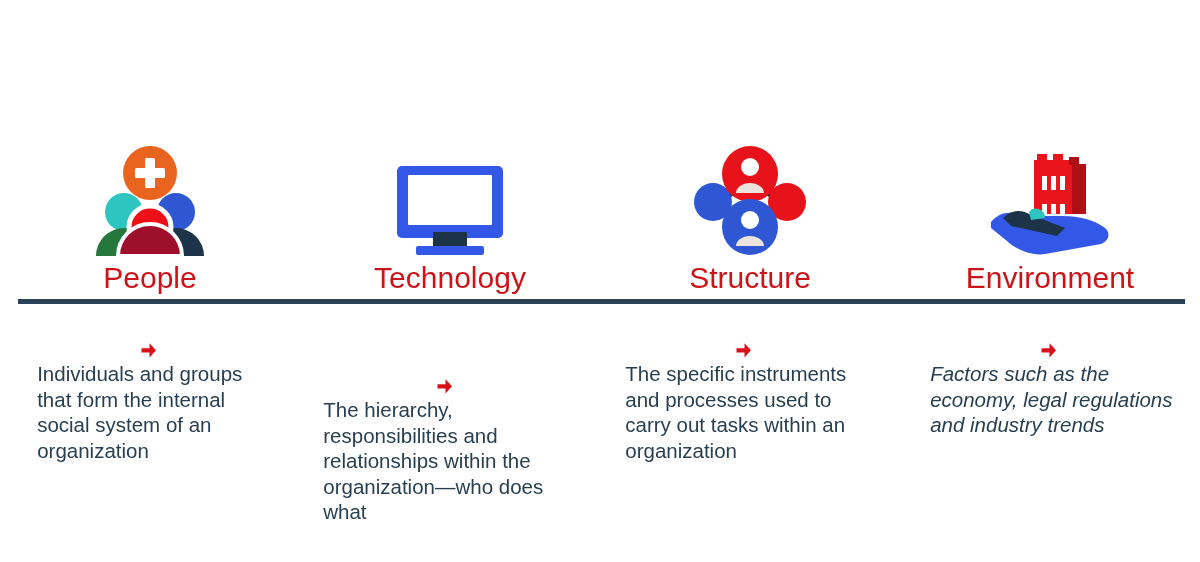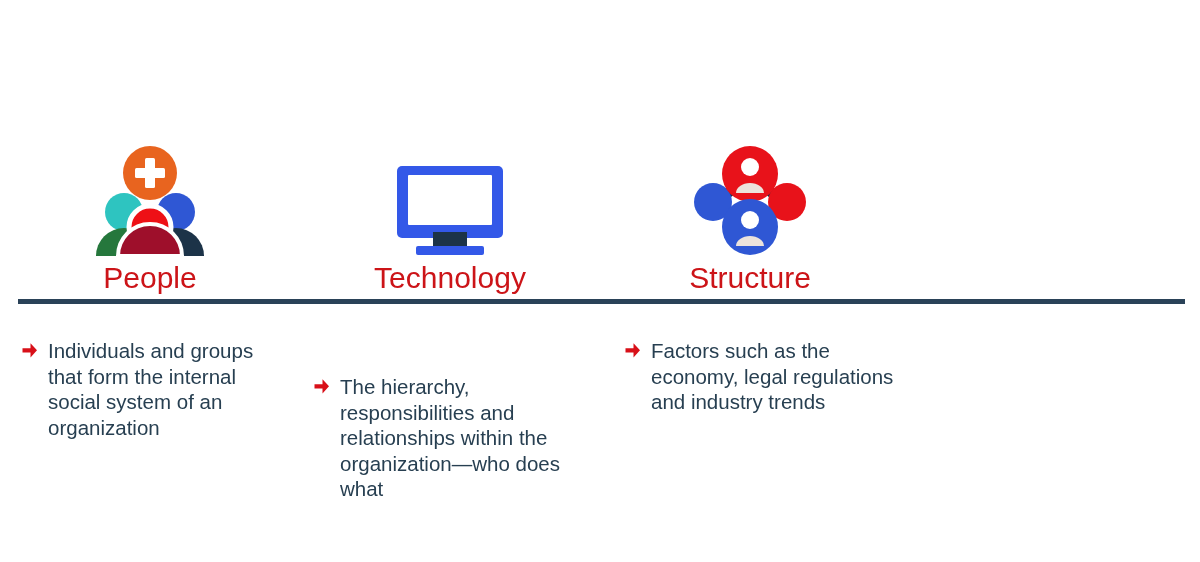--- a/index.html
+++ b/index.html
@@ -71,27 +71,27 @@
     position: absolute;
     left: 0;
     top: 338px;
     width: 1200px;
     display: flex;
     flex-direction: row;
   }
   .bullet-col {
     width: 291px;
     display: flex;
-    flex-direction: row;
-    align-items: flex-start;
+    flex-direction: column;
+    align-items: center;
   }
   .bullet-col.c0 { padding-left: 21px; width: 270px; }
   .bullet-col.c1 { padding-left: 22px; width: 290px; margin-top: 36px; }
   .bullet-col.c2 { padding-left: 20px; width: 280px; }
-  .bullet-col.c3 { padding-left: 21px; width: 300px; }
+  .bullet-col.c3 { padding-left: 21px; width: 300px; font-style: italic; }
 
   .arrow-icon {
     flex: 0 0 auto;
     width: 17px;
     height: 21px;
     margin-right: 10px;
     margin-top: 2px;
   }
   .bullet-text {
     color: #273f51;
@@ -164,20 +164,44 @@
           <path d="M45 49 a14 10 0 0 1 28 0 z" fill="#ece3dc"></path>
 
           <circle cx="59" cy="83" r="28" fill="#2f57d4"></circle>
           <circle cx="59" cy="76" r="9" fill="#ffffff"></circle>
           <path d="M45 102 a14 10 0 0 1 28 0 z" fill="#ece3dc"></path>
         </svg>
       </div>
       <div class="card-title">Structure</div>
     </div>
 
+    <div class="card">
+      <div class="icon-wrap">
+        <svg width="126" height="110" viewBox="0 0 126 110">
+
+          <rect x="47" y="14" width="38" height="54" fill="#e8161c"></rect>
+          <rect x="85" y="18" width="14" height="50" fill="#b00f16"></rect>
+          <rect x="50" y="8" width="10" height="8" fill="#e8161c"></rect>
+          <rect x="66" y="8" width="10" height="8" fill="#e8161c"></rect>
+          <rect x="82" y="11" width="10" height="8" fill="#b00f16"></rect>
+
+          <rect x="55" y="30" width="5" height="14" fill="#ffffff"></rect>
+          <rect x="64" y="30" width="5" height="14" fill="#ffffff"></rect>
+          <rect x="73" y="30" width="5" height="14" fill="#ffffff"></rect>
+          <rect x="55" y="58" width="5" height="12" fill="#ffffff"></rect>
+          <rect x="64" y="58" width="5" height="12" fill="#ffffff"></rect>
+          <rect x="73" y="58" width="5" height="12" fill="#ffffff"></rect>
+
+          <path d="M4 76 C12 66 24 64 34 70 L76 70 C92 70 108 74 118 82 C124 87 122 95 114 98 L58 108 C44 110 30 104 20 95 L4 82 Z" fill="#3358e8"></path>
+          <path d="M16 72 C24 64 34 63 42 68 L78 82 L70 90 L24 80 Z" fill="#1c3348"></path>
+          <path d="M42 66 a9 9 0 0 1 16 6 l-14 2 z" fill="#2ec4c0"></path>
+        </svg>
+      </div>
+      <div class="card-title">Environment</div>
+    </div>
 
   </div>
 
   <div class="divider"></div>
 
   <div class="bullets-row">
 
     <div class="bullet-col c0">
       <svg class="arrow-icon" viewBox="0 0 17 21">
         <path d="M1.5 8.2 L9.5 8.2 L9.5 3.2 L16 10.2 L9.5 17.6 L9.5 12.6 L1.5 12.6 Z" fill="#d81019"></path>
@@ -185,20 +209,26 @@
       <div class="bullet-text">Individuals and groups that form the internal social system of an organization</div>
     </div>
 
     <div class="bullet-col c1">
       <svg class="arrow-icon" viewBox="0 0 17 21">
         <path d="M1.5 8.2 L9.5 8.2 L9.5 3.2 L16 10.2 L9.5 17.6 L9.5 12.6 L1.5 12.6 Z" fill="#d81019"></path>
       </svg>
       <div class="bullet-text">The hierarchy, responsibilities and relationships within the organization—who does what</div>
     </div>
 
+    <div class="bullet-col c2">
+      <svg class="arrow-icon" viewBox="0 0 17 21">
+        <path d="M1.5 8.2 L9.5 8.2 L9.5 3.2 L16 10.2 L9.5 17.6 L9.5 12.6 L1.5 12.6 Z" fill="#d81019"></path>
+      </svg>
+      <div class="bullet-text">The specific instruments and processes used to carry out tasks within an organization</div>
+    </div>
 
     <div class="bullet-col c3">
       <svg class="arrow-icon" viewBox="0 0 17 21">
         <path d="M1.5 8.2 L9.5 8.2 L9.5 3.2 L16 10.2 L9.5 17.6 L9.5 12.6 L1.5 12.6 Z" fill="#d81019"></path>
       </svg>
       <div class="bullet-text">Factors such as the economy, legal regulations and industry trends</div>
     </div>
 
   </div>
 

